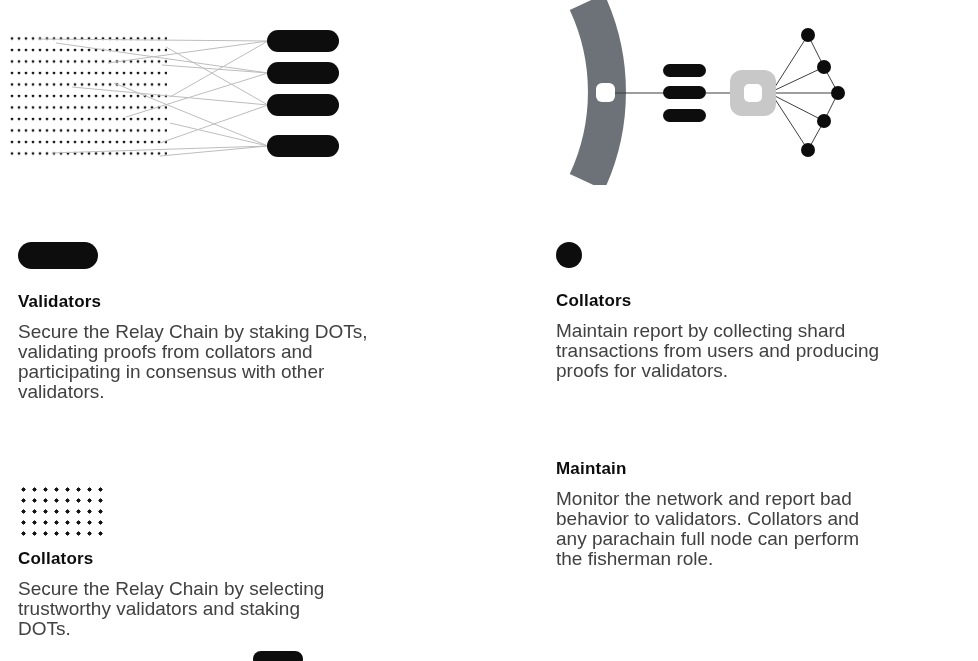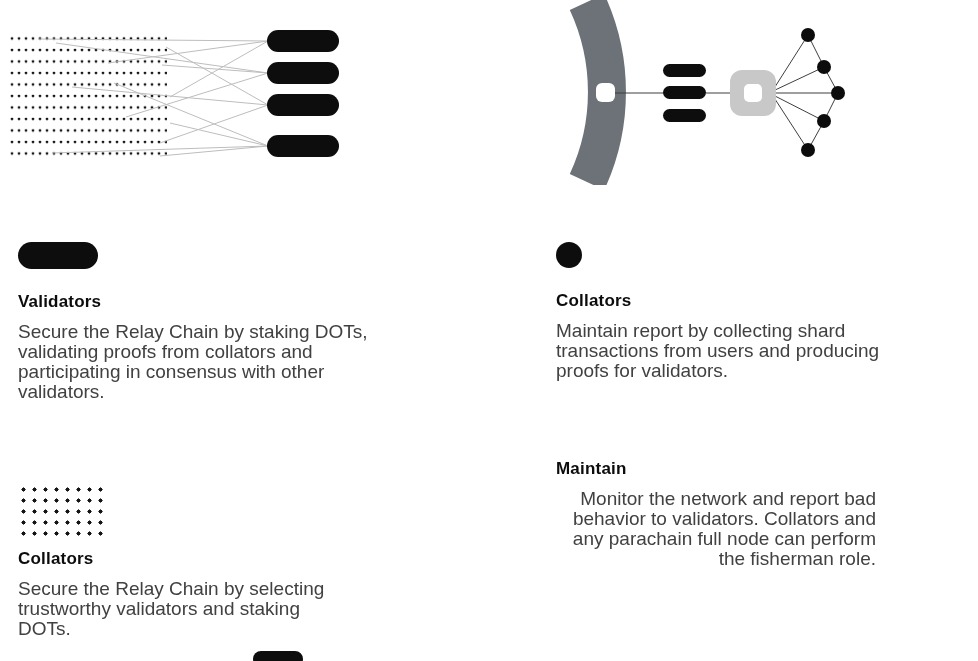--- a/index.html
+++ b/index.html
@@ -53,21 +53,21 @@
   .card-fishermen  .role-title { margin-top: 0; }
 
   .role-desc {
     font-size: 19px;
     line-height: 20px;
     color: #414141;
   }
   .card-validators .role-desc { max-width: 382px; }
   .card-nominators .role-desc { max-width: 322px; }
   .card-collators  .role-desc { max-width: 360px; }
-  .card-fishermen  .role-desc { max-width: 320px; text-align: right; }
+  .card-fishermen  .role-desc { max-width: 320px; }
 
   .partial-pill {
     left: 253px; top: 651px;
     width: 50px; height: 16px;
     border-radius: 8px;
     background: #0d0d0d;
   }
 </style>
 </head>
 <body>

